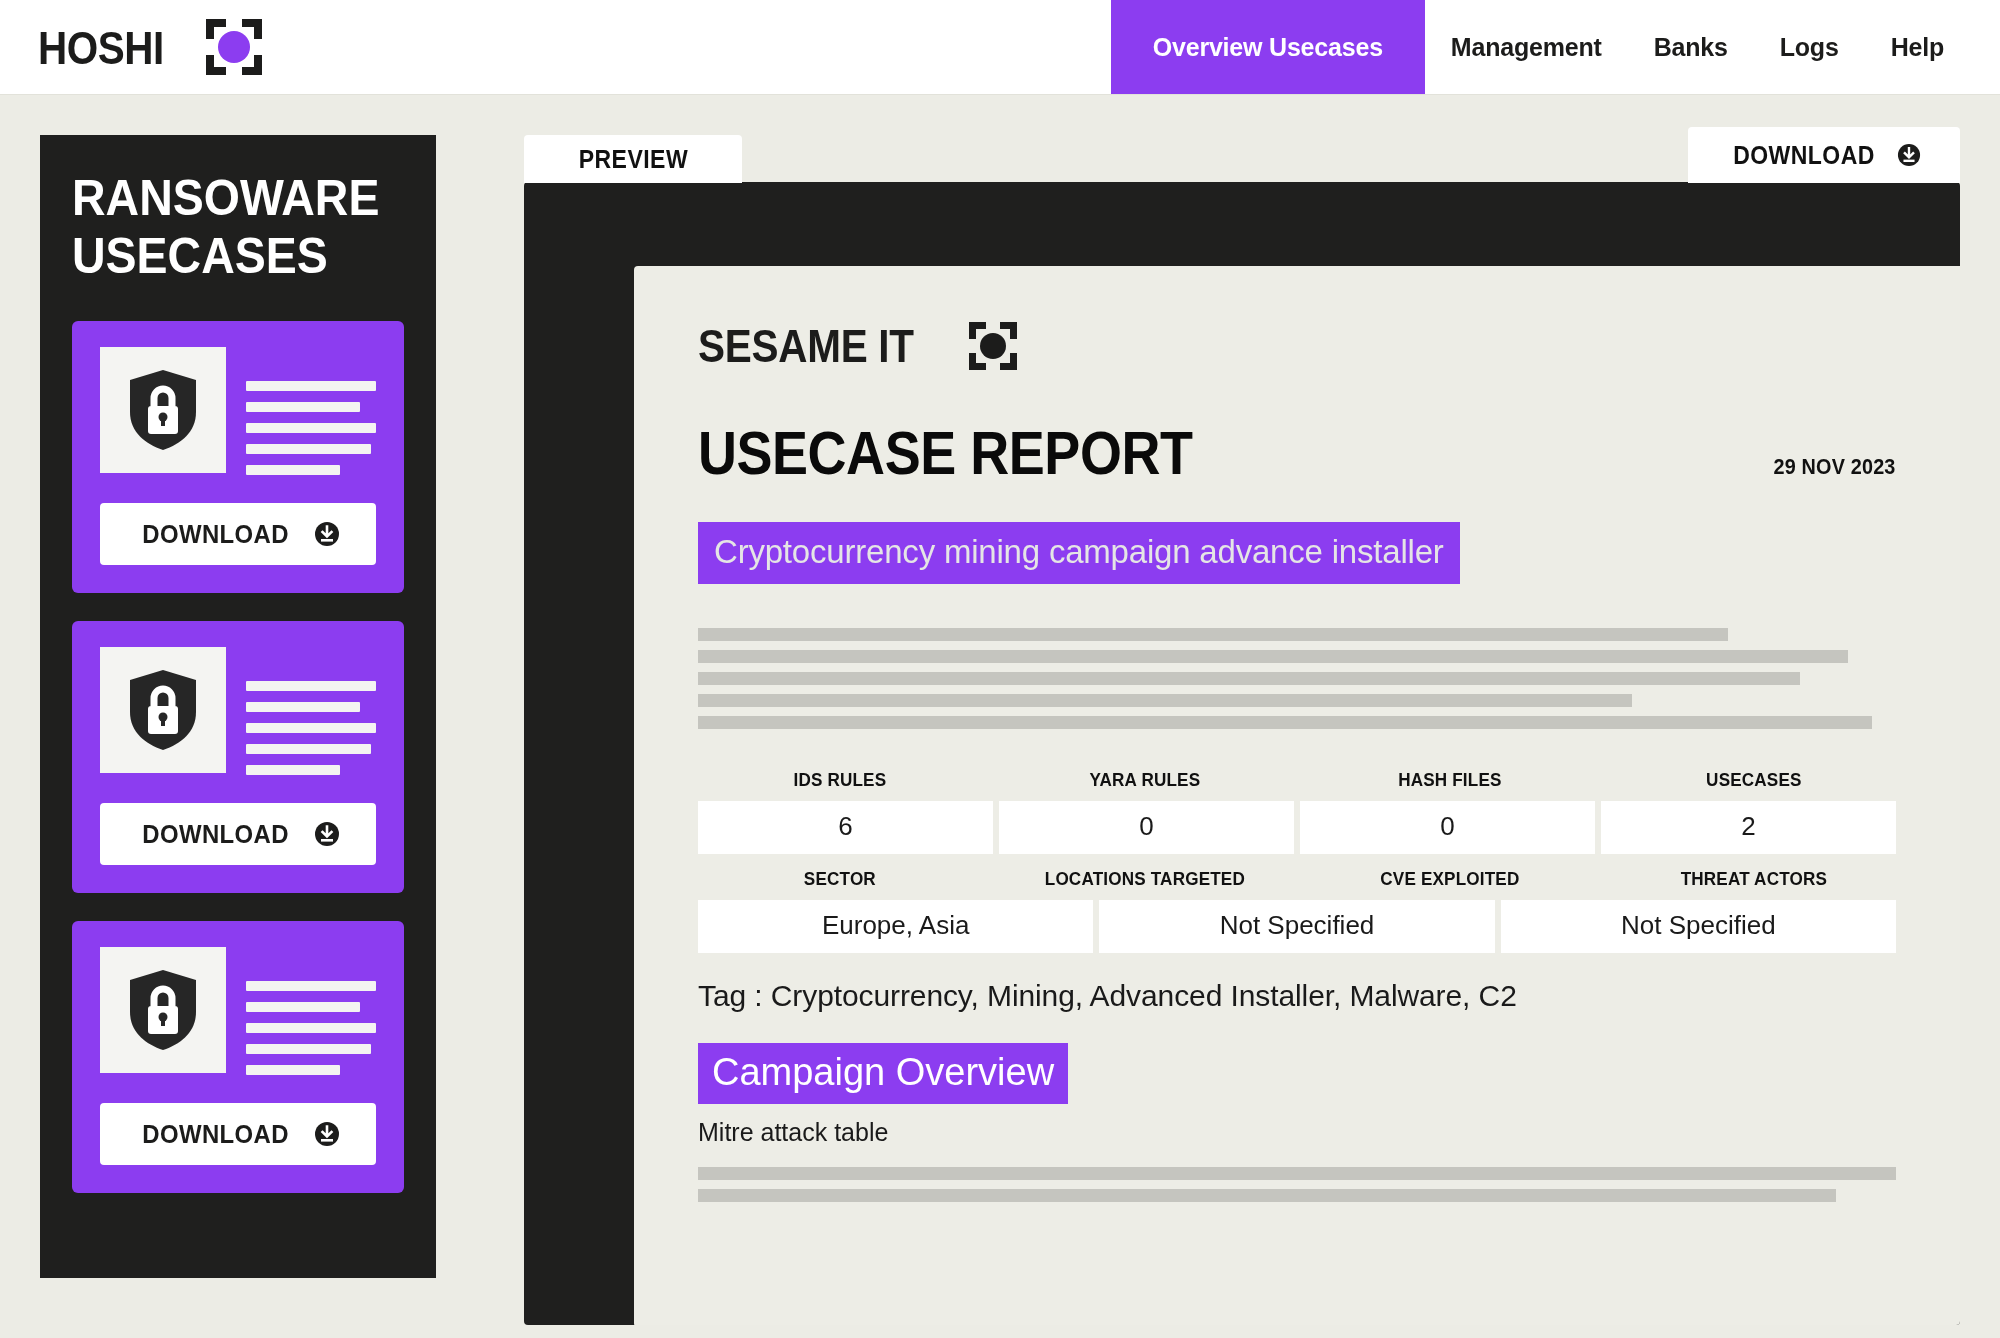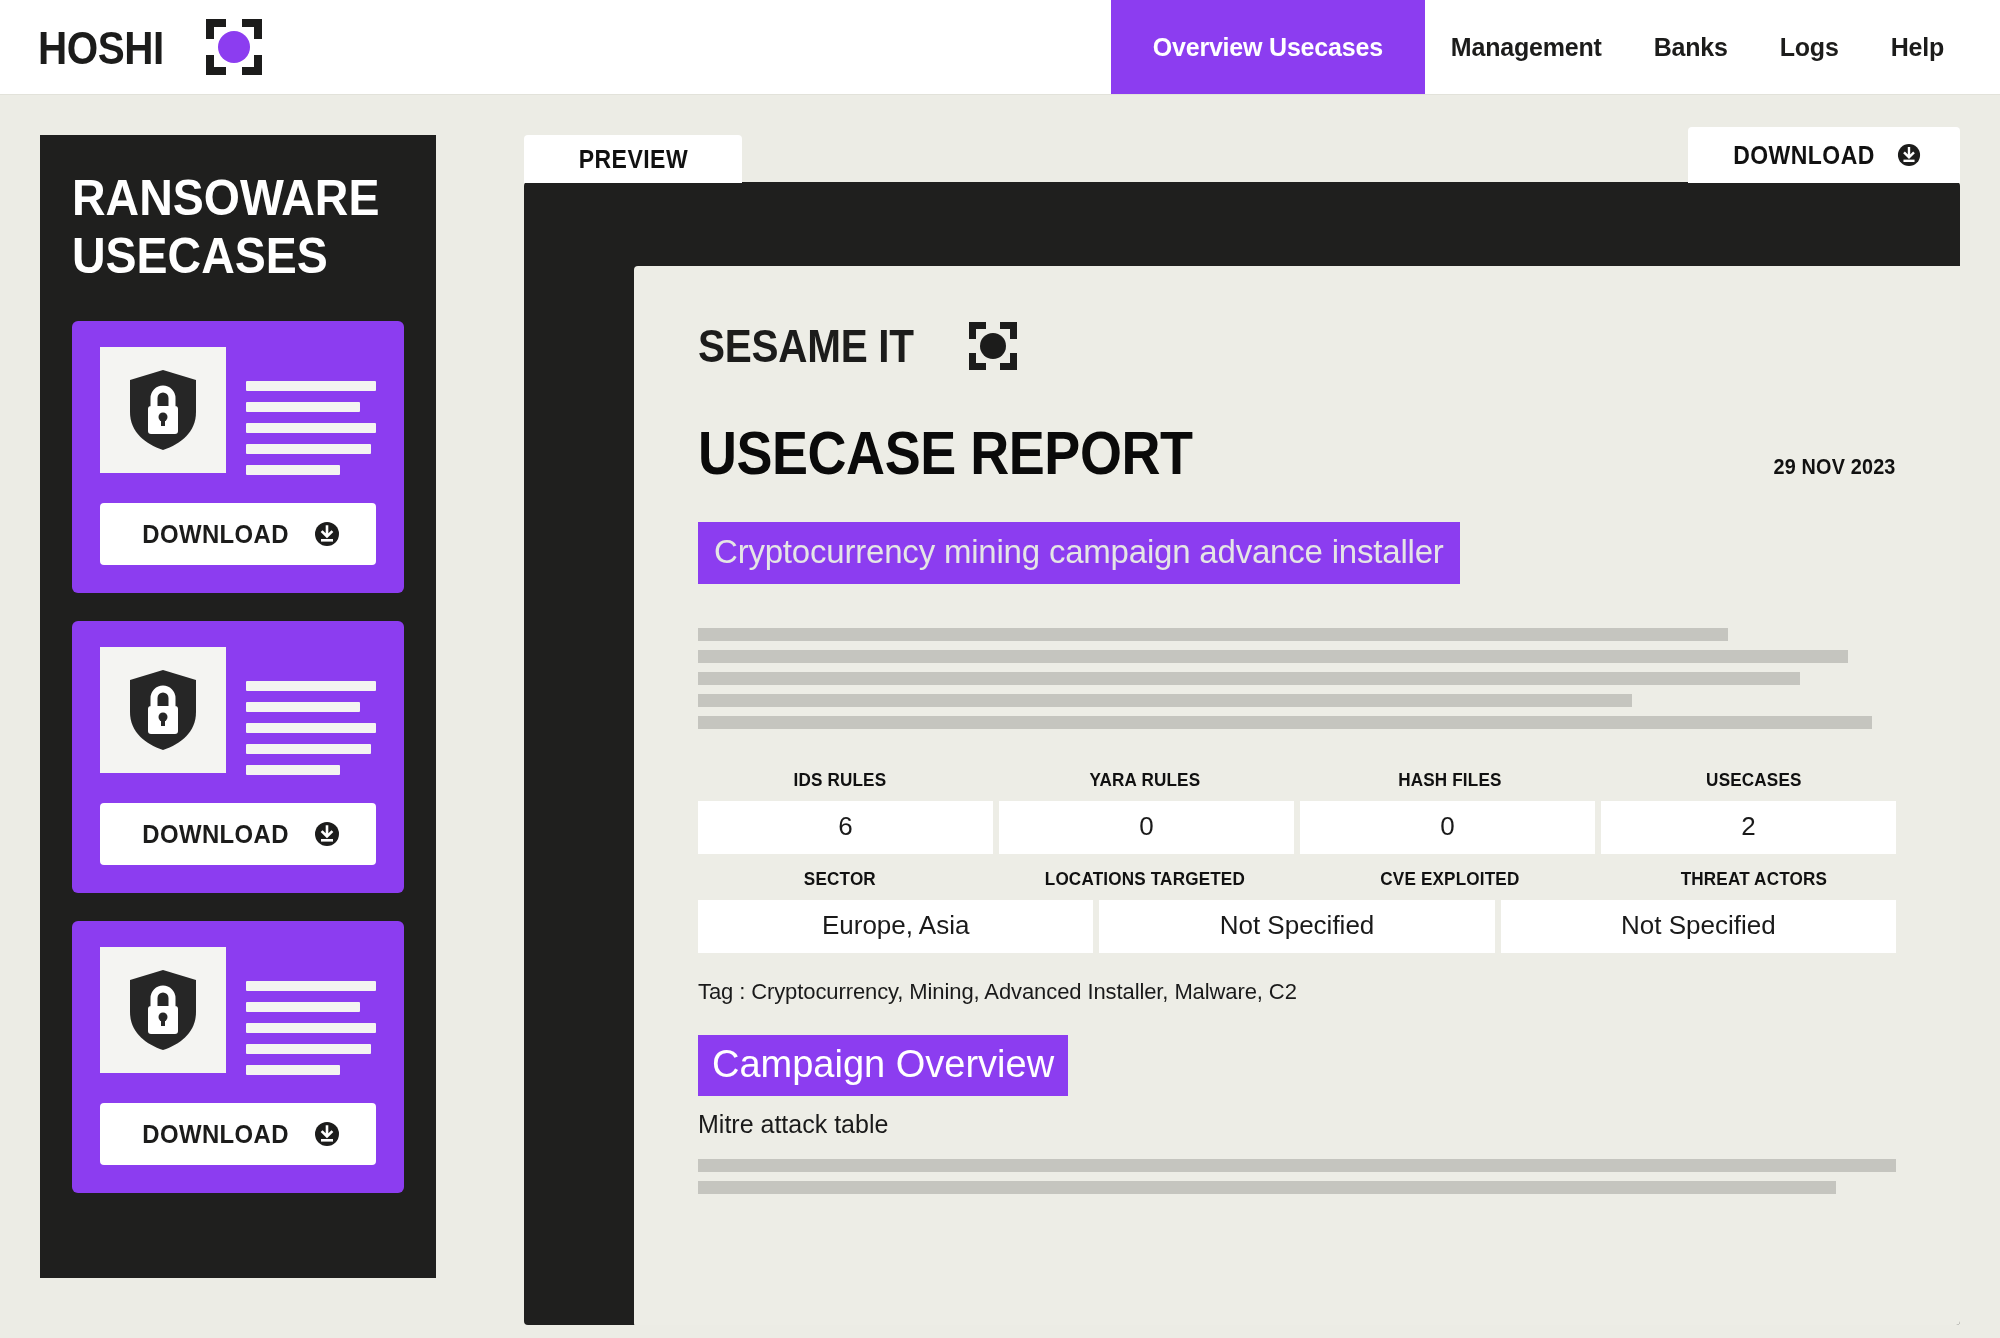--- a/index.html
+++ b/index.html
@@ -359,21 +359,21 @@
     text-align: center;
     font-size: 26px;
     color: #1a1a1a;
     padding: 10px 4px 12px 4px;
     white-space: nowrap;
     overflow: hidden;
   }
   .stat-table.second { margin-bottom: 26px; }
 
   .tagline {
-    font-size: 22px;
+    font-size: 30px;
     color: #1a1a1a;
     margin-bottom: 30px;
     letter-spacing: -0.1px;
   }
 
   .section-band {
     display: inline-block;
     background: #8c3df0;
     color: #ffffff;
     font-size: 38px;

